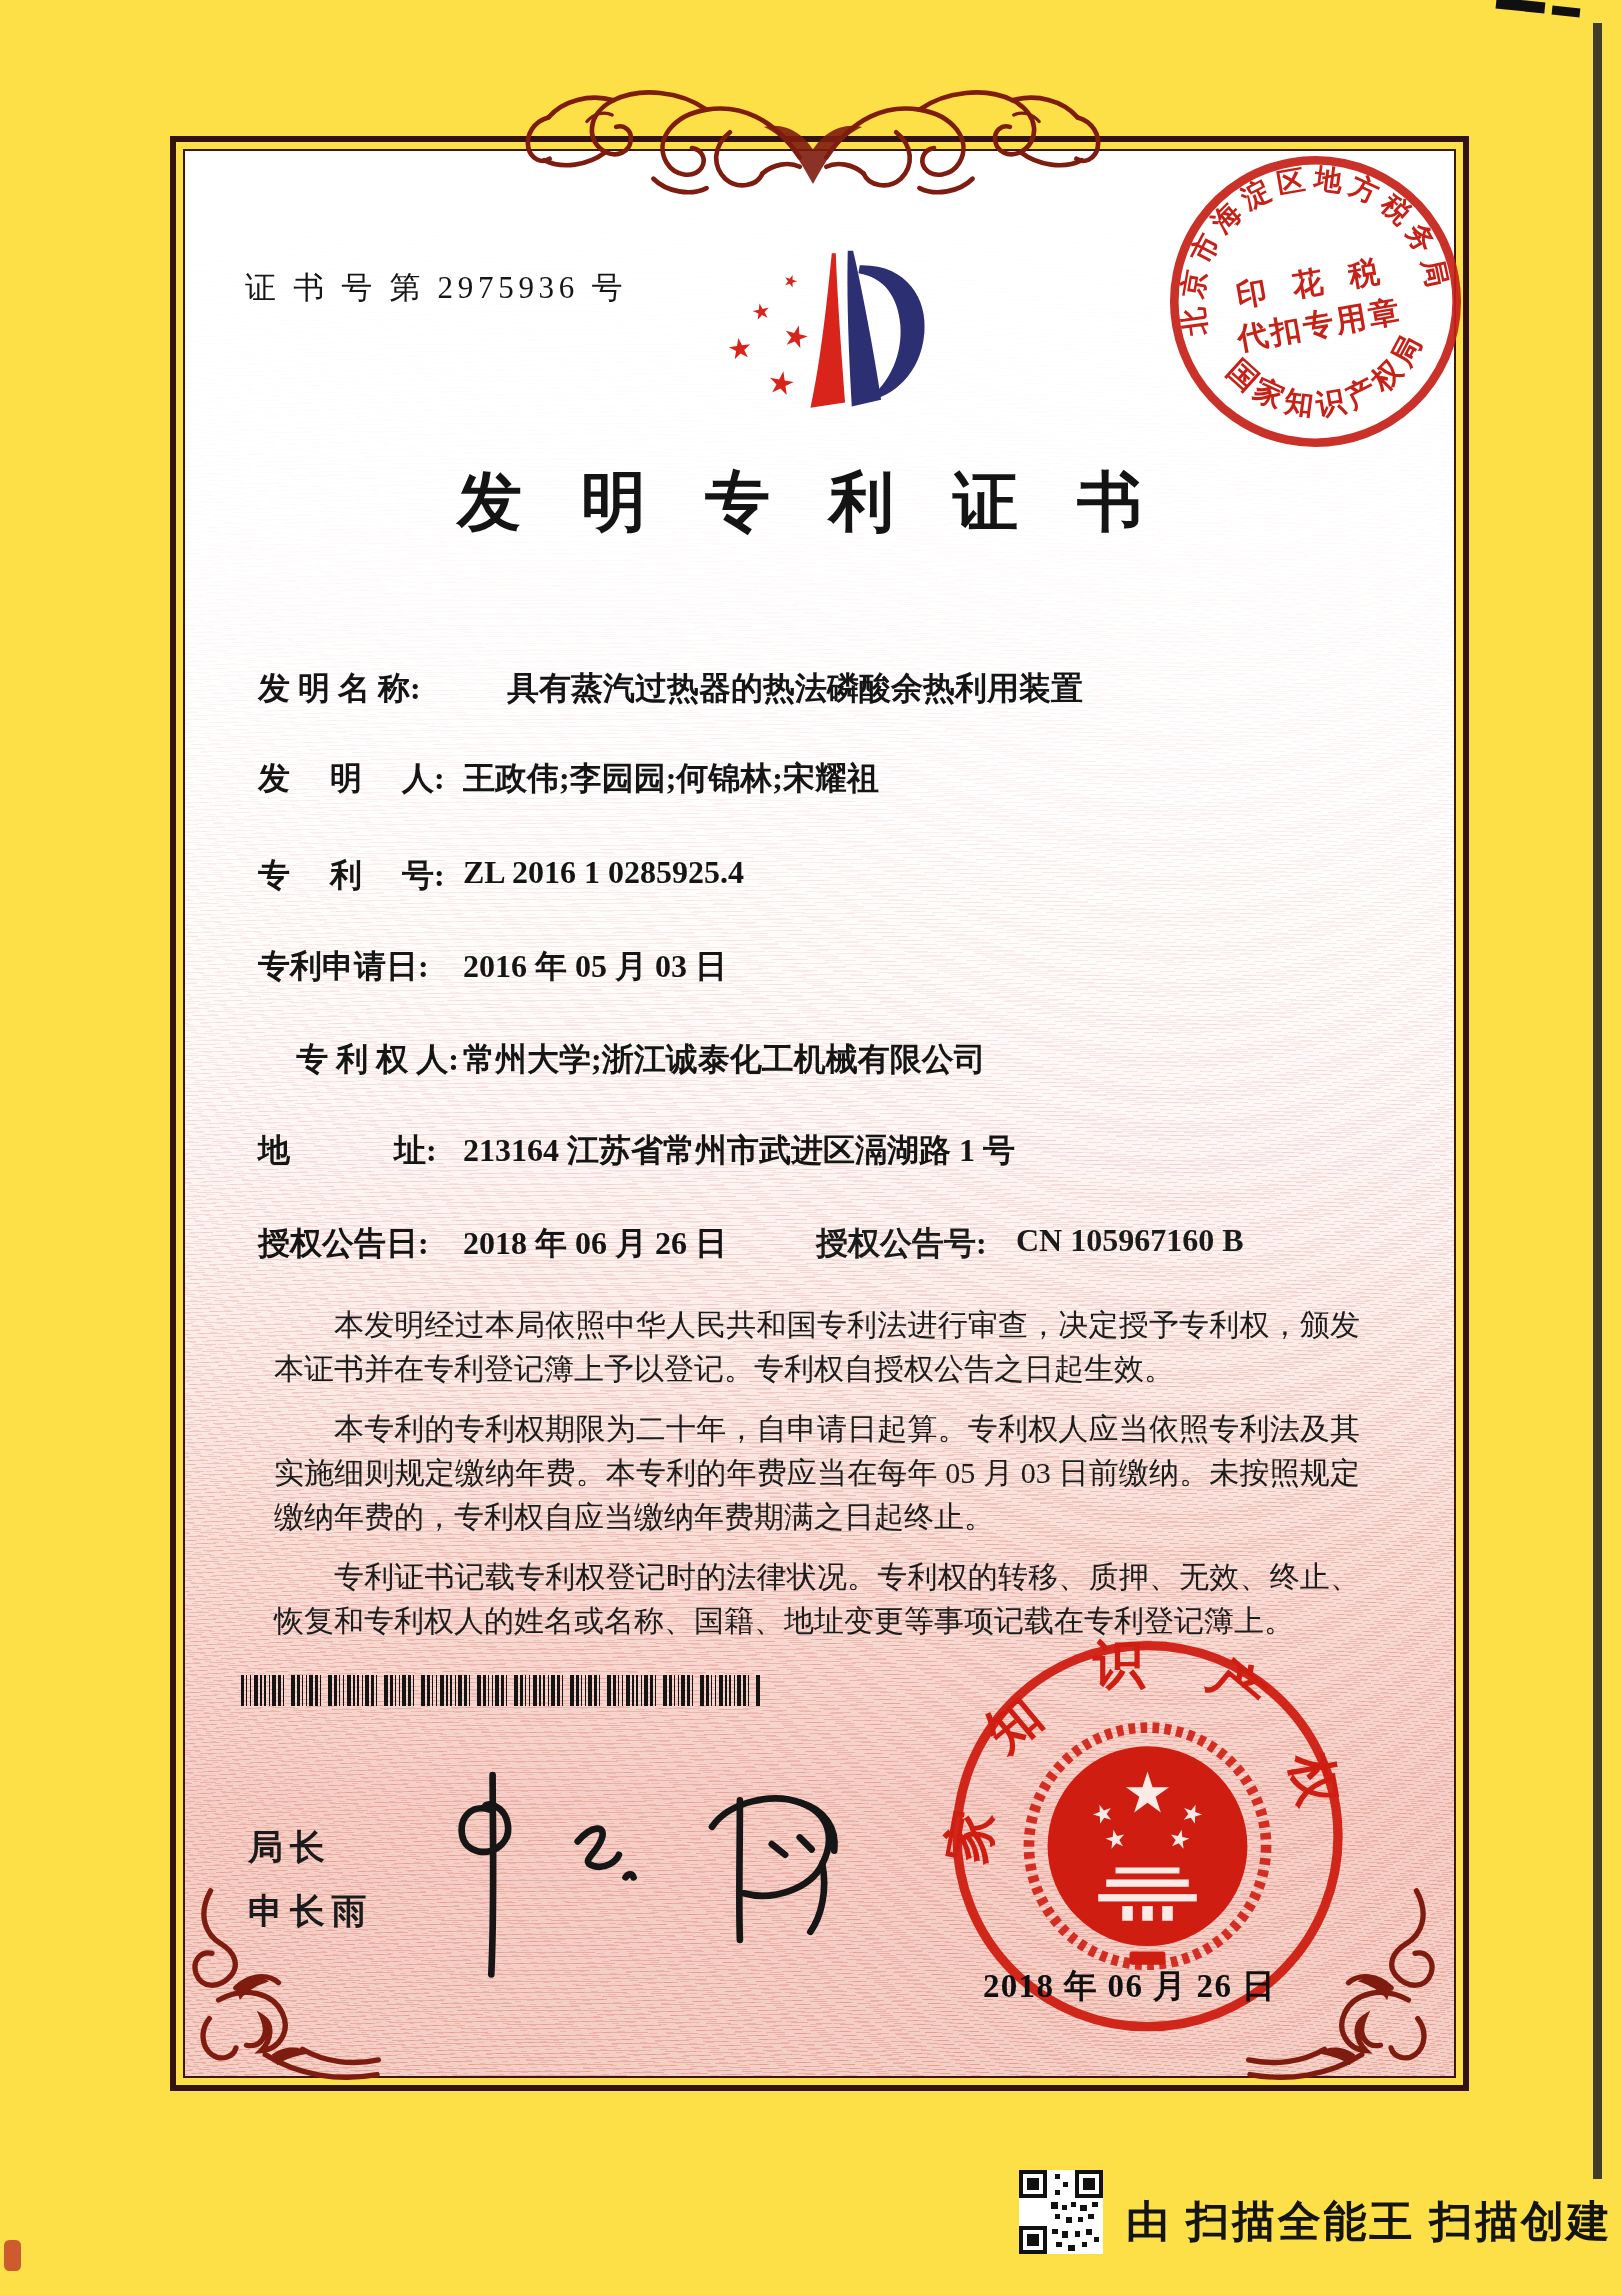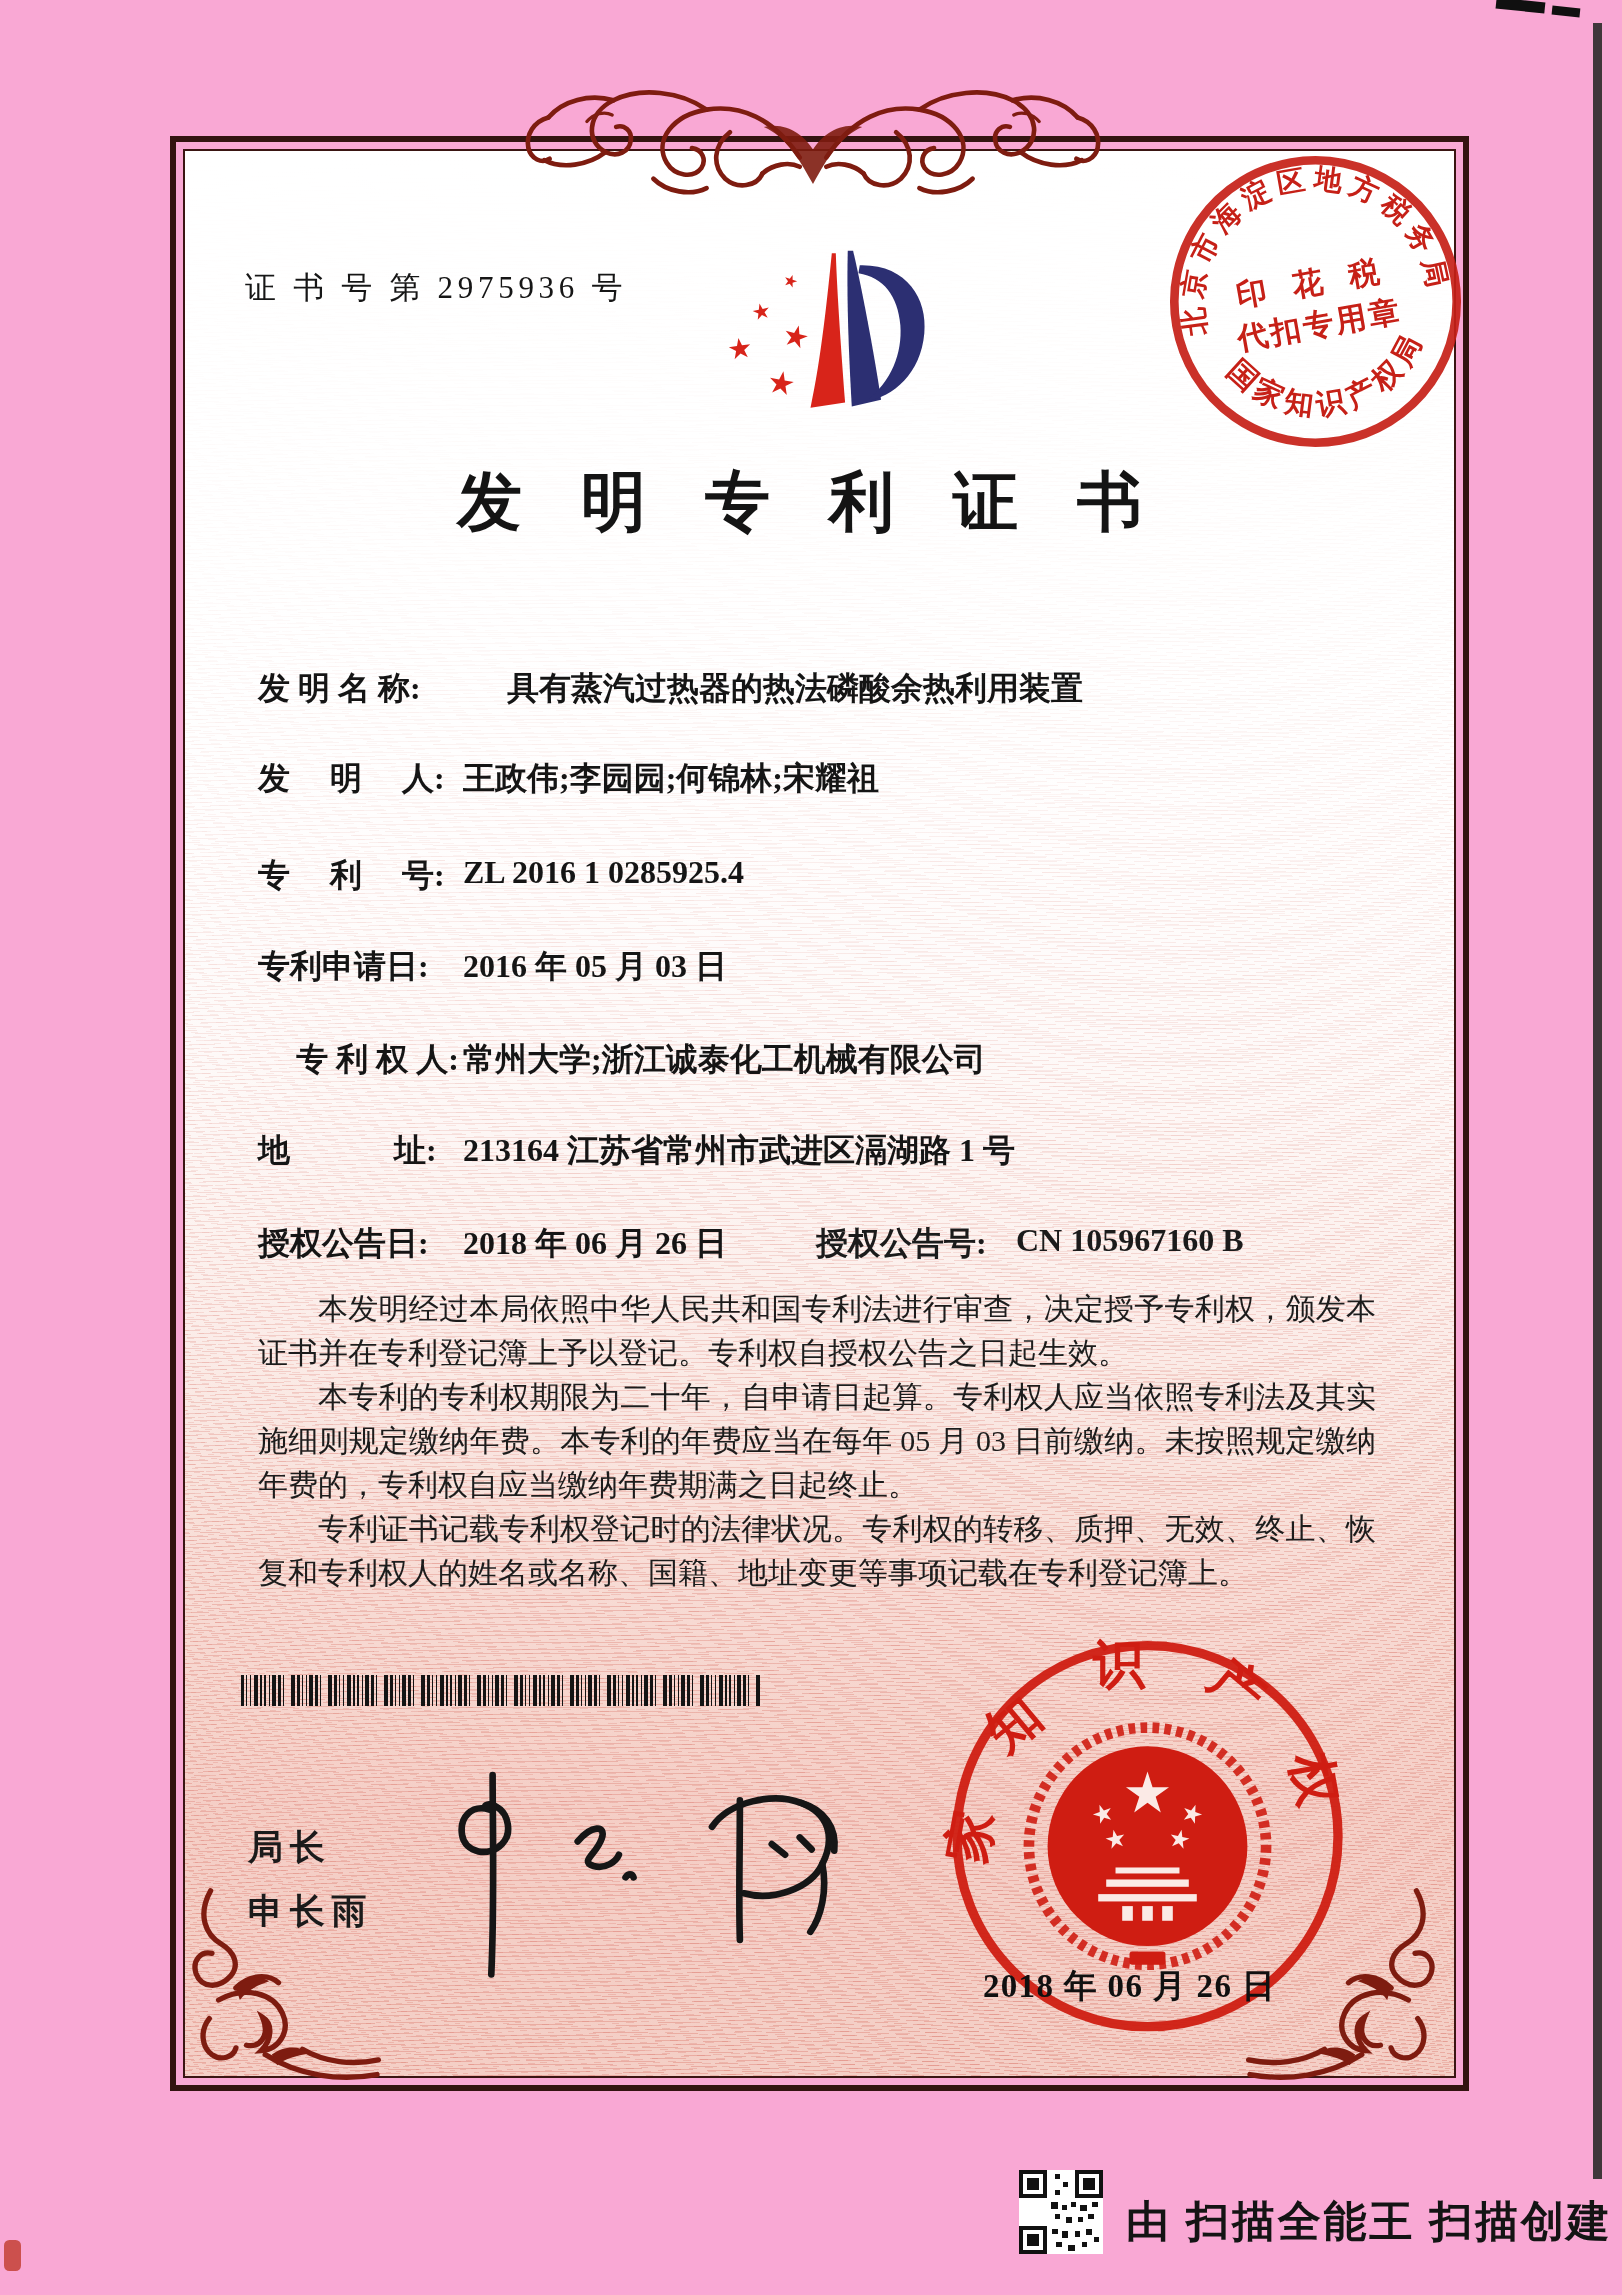--- a/index.html
+++ b/index.html
@@ -1,16 +1,16 @@
 <!DOCTYPE html>
 <html style="font-size:10.6px"><head>
 <meta charset="utf-8">
 <style>
   html,body{margin:0;padding:0;background:#e9e7e4;}
-  .page{position:relative;width:1622px;height:2295px;background:#f9a8d4;overflow:hidden;
+  .page{position:relative;width:1622px;height:2295px;background:#fde047;overflow:hidden;
         font-family:"Liberation Serif","DejaVu Serif",serif;color:#1b1b1b;}
   
   .scan-edge-right{position:absolute;left:1593px;top:22.6px;width:8.6px;height:2156px;background:#262626;opacity:.88;}
   .scan-mark-a{position:absolute;left:1496px;top:0;width:49px;height:10.6px;background:#101010;transform:rotate(6deg);}
   .scan-mark-b{position:absolute;left:1552px;top:6.7px;width:28px;height:8.6px;background:#101010;transform:rotate(6deg);}
   .scan-mark-c{position:absolute;left:4px;top:2240px;width:17.3px;height:31px;background:#c0392b;border-radius:5.3px;opacity:.8;}
   
   .frame{position:absolute;left:170px;top:136px;width:1287px;height:1943px;border:6px solid #331310;}
   .frame-inner{position:absolute;left:6.7px;top:6.7px;right:6.7px;bottom:6.7px;border:2.7px solid #3a1512;overflow:hidden;}
   .tint{position:absolute;inset:0;background:linear-gradient(180deg,#ffffff 0%,#fffdfd 28%,#fcf1ee 48%,#f8ded7 68%,#f4cbc2 86%,#f4cfc6 100%);}
@@ -23,21 +23,21 @@
   .cert-no{position:absolute;left:245px;top:267px;font-size:31px;letter-spacing:4.7px;font-weight:500;color:#161616;}
   .title{position:absolute;left:170px;top:458px;width:1287px;text-align:center;text-indent:31px;
          font-size:65px;font-weight:bold;letter-spacing:59px;color:#141414;}
   .field-row{position:absolute;left:258px;display:flex;font-size:32px;font-weight:600;color:#151515;white-space:nowrap;}
   .field-row .lab{display:inline-block;min-width:201px;}
   .field-row .val{display:inline-block;padding-left:4px;}
   .grant-pair2{position:absolute;left:816px;display:flex;font-size:32px;font-weight:600;white-space:nowrap;}
   .grant-pair2 .lab{min-width:200px;}
   .body-text{position:absolute;left:258px;top:1287px;width:1118px;font-size:30px;line-height:44px;
              text-align:justify;color:#1c1c1c;font-weight:500;}
-  .body-text p{margin:0;text-indent:60px;}
+  .body-text p{margin:16px;text-indent:60px;}
   .barcode{position:absolute;left:241px;top:1675px;width:519px;height:31px;background:
      repeating-linear-gradient(90deg,#141414 0 2.7px,rgba(0,0,0,0) 2.7px 4.7px,#141414 4.7px 6px,rgba(0,0,0,0) 6px 9.3px,
        #141414 9.3px 10px,rgba(0,0,0,0) 10px 12.6px,#141414 12.6px 16.6px,rgba(0,0,0,0) 16.6px 18.6px);}
   .sig-title{position:absolute;left:248px;top:1824px;font-size:35px;font-weight:600;letter-spacing:6.7px;}
   .sig-name{position:absolute;left:248px;top:1888px;font-size:35px;font-weight:600;letter-spacing:6.7px;}
   .seal-date{position:absolute;left:983px;top:1964px;font-size:33px;font-weight:700;color:#101010;letter-spacing:1.3px;white-space:nowrap;}
   .footer-page{position:absolute;left:170px;top:2020px;width:1218px;text-align:center;font-size:28px;font-weight:600;color:#222;}
   .qr{position:absolute;left:1019px;top:2170px;width:84px;height:84px;}
   .credit{position:absolute;left:1126px;top:2193px;font-size:43px;font-weight:600;color:#141414;
           font-family:"Liberation Sans","DejaVu Sans",sans-serif;letter-spacing:2.7px;white-space:nowrap;}

